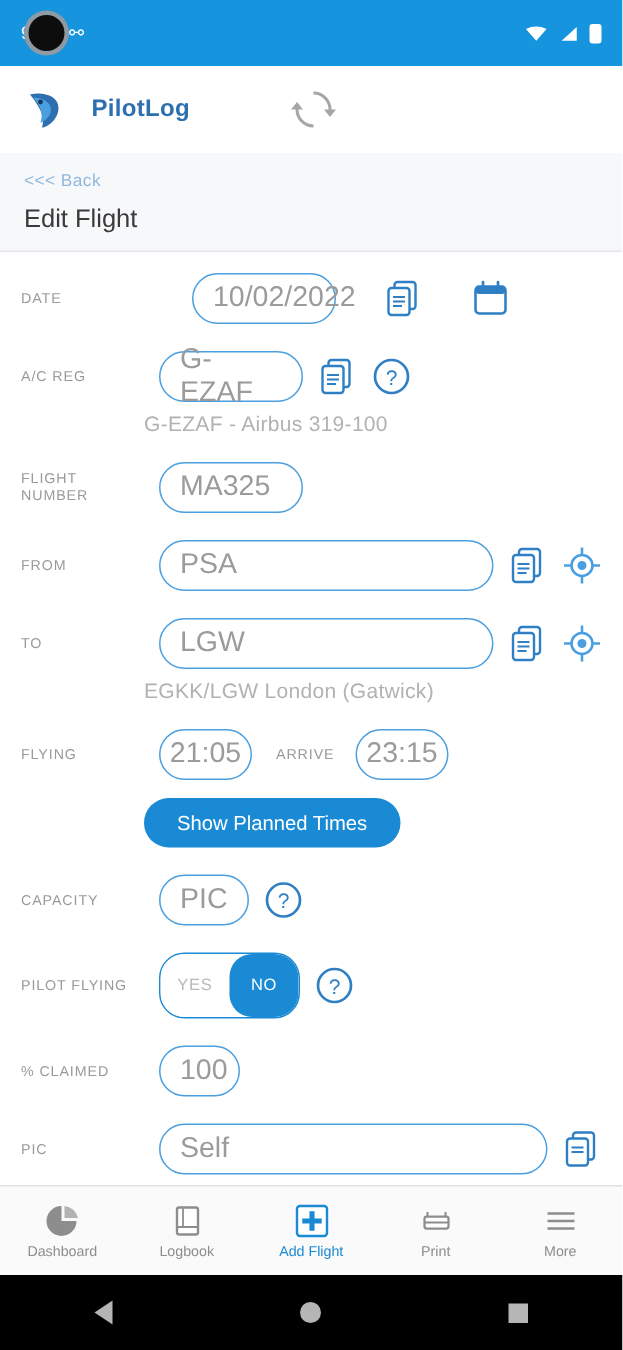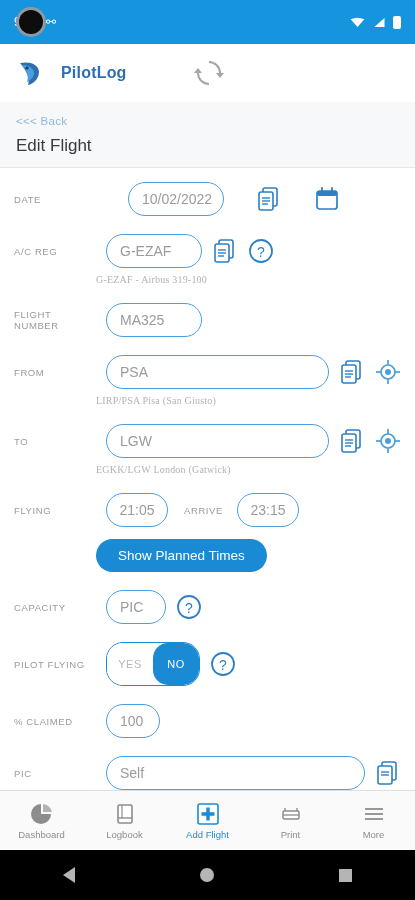--- a/index.html
+++ b/index.html
@@ -64,35 +64,34 @@
     padding:0 14px; min-height:34px; margin-top:18px;
   }
   .row:first-child{ margin-top:14px;gap:32px; }
   .lbl{
     width:82px; flex:0 0 82px;
     font-size:9.5px; color:#9a9a9a; letter-spacing:.6px;
   }
   .fld{
     border:1.4px solid #4a9fe0; border-radius:17px;
     height:34px; display:flex; align-items:center;
-    padding:0 13px; font-size:14px; color:#9b9b9b;
+    padding:0 13px; font-size:19px; color:#9b9b9b;
     background:#fff; cursor:text;
   }
   .fld.w-date{ width:96px; }
   .fld.w-reg{ width:96px; }
   .fld.w-flt{ width:96px; }
   .fld.w-wide{ flex:1; }
   .fld.w-time{ width:62px; justify-content:center; padding:0; }
   .fld.w-cap{ width:60px; }
   .fld.w-pct{ width:54px; }
 
   .sub{
-    font-size:10px; color:#b2b2b2; letter-spacing:.2px;
+    font-size:14px; color:#b2b2b2; letter-spacing:.2px;
     margin:6px 0 0 96px;
-    font-family:Liberation Serif, serif;
   }
 
   .ico{ cursor:pointer; flex:0 0 auto; display:block; }
   .ico-doc{ width:26px; height:27px; }
   .ico-cal{ width:26px; height:26px; }
   .ico-q{ width:26px; height:26px; }
   .ico-tgt{ width:26px; height:26px; }
 
   .mini-lbl{
     font-size:9.5px; color:#9a9a9a; letter-spacing:.6px;
@@ -247,21 +246,20 @@
     </svg>
     <svg class="ico ico-tgt" viewBox="0 0 26 26">
       <circle cx="13" cy="13" r="7" fill="none" stroke="#4a9fe0" stroke-width="1.7"></circle>
       <circle cx="13" cy="13" r="3" fill="#4a9fe0"></circle>
       <line x1="13" y1="1" x2="13" y2="6" stroke="#4a9fe0" stroke-width="1.7"></line>
       <line x1="13" y1="20" x2="13" y2="25" stroke="#4a9fe0" stroke-width="1.7"></line>
       <line x1="1" y1="13" x2="6" y2="13" stroke="#4a9fe0" stroke-width="1.7"></line>
       <line x1="20" y1="13" x2="25" y2="13" stroke="#4a9fe0" stroke-width="1.7"></line>
     </svg>
   </div>
-  <div class="sub">LIRP/PSA Pisa (San Giusto)</div>
 
   
   <div class="row">
     <div class="lbl">TO</div>
     <div class="fld w-wide">LGW</div>
     <svg class="ico ico-doc" viewBox="0 0 26 27">
       <rect x="7" y="2" width="14" height="18" rx="2" fill="#fff" stroke="#2e7fc4" stroke-width="1.6"></rect>
       <rect x="3" y="6" width="14" height="18" rx="2" fill="#fff" stroke="#2e7fc4" stroke-width="1.6"></rect>
       <line x1="6" y1="12" x2="14" y2="12" stroke="#2e7fc4" stroke-width="1.4"></line>
       <line x1="6" y1="15" x2="14" y2="15" stroke="#2e7fc4" stroke-width="1.4"></line>

